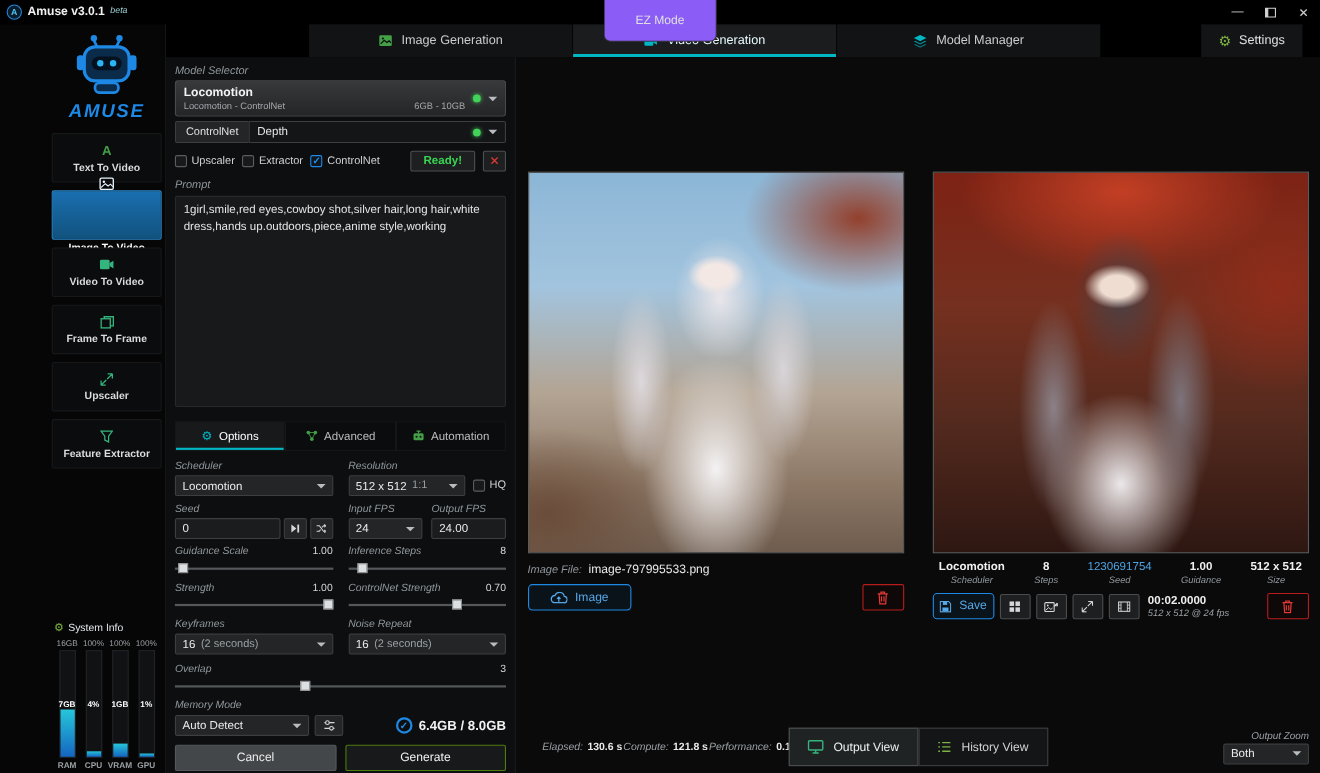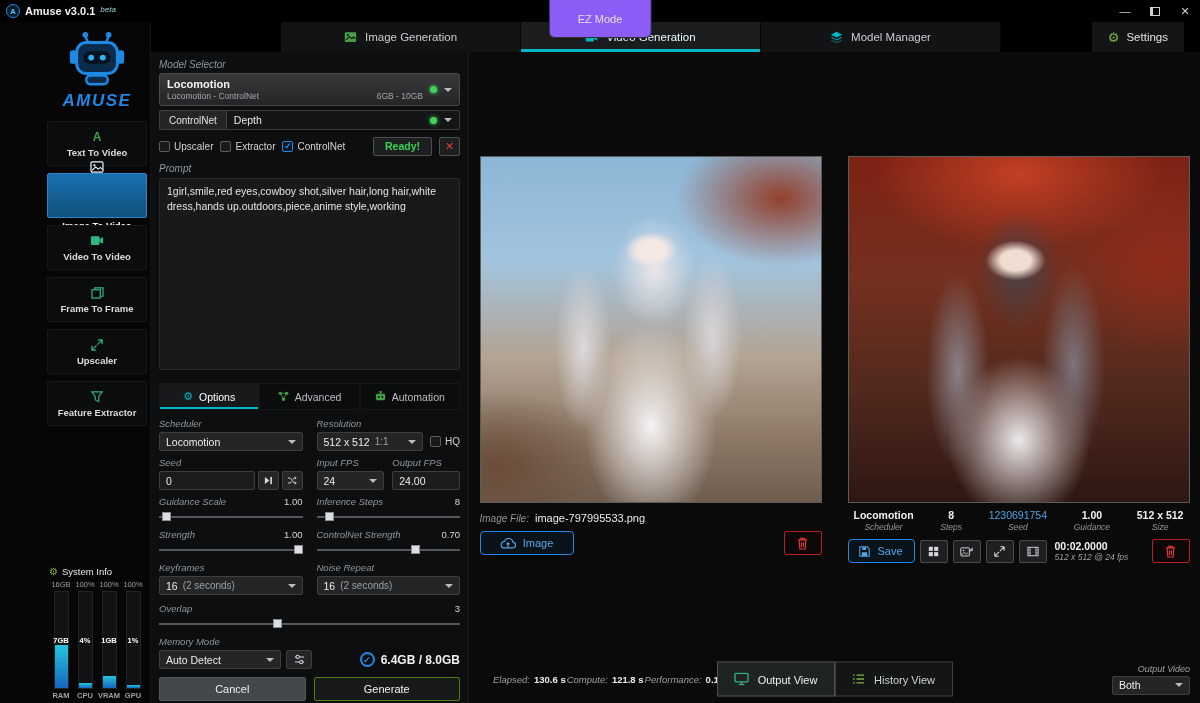--- a/index.html
+++ b/index.html
@@ -140,21 +140,21 @@
       radial-gradient(ellipse 170px 90px at 50% 5%, #c23f24 0%, rgba(194,63,36,0) 85%),
       radial-gradient(ellipse 120px 120px at 92% 30%, #8f2c1a 0%, rgba(143,44,26,0) 80%),
       linear-gradient(180deg,#7e2214 0%,#75301f 35%,#542a1e 65%,#2e1712 100%); }
   .file-row { margin-top:9px; display:flex; align-items:baseline; gap:6px; }
   .file-label { font-size:10px; font-style:italic; color:#8f969b; }
   .file-value { font-size:11px; color:#eaeaea; }
   .card-controls { margin-top:7px; display:flex; align-items:center; gap:5px; }
   .btn-blue { height:24px; border:1px solid #1e88e5; border-radius:4px; color:#55a7e8; background:rgba(30,136,229,0.07);
     display:flex; align-items:center; justify-content:center; gap:7px; font-size:11px; cursor:pointer; }
   .btn-image { width:94px; }
-  .btn-save { width:67px; }
+  .btn-save { width:56px; }
   .btn-trash { margin-left:auto; width:38px; height:24px; border:1px solid #b71c1c; border-radius:2px;
     display:flex; align-items:center; justify-content:center; background:rgba(20,4,4,0.4); cursor:pointer; }
   .icon-btn { width:28px; height:23px; background:#1d1f21; border:1px solid #4a4d50; border-radius:2px; color:#d5d8db;
     display:flex; align-items:center; justify-content:center; cursor:pointer; }
   .info-row { margin-top:6px; display:flex; justify-content:space-between; padding:0 6px; }
   .info-col { display:flex; flex-direction:column; align-items:center; gap:1px; }
   .info-val { font-size:10.5px; font-weight:bold; color:#f0f0f0; }
   .info-val.seed { color:#4fa3e3; font-weight:normal; }
   .info-lbl { font-size:8.5px; font-style:italic; color:#8f969b; }
   .time-block { margin-left:3px; display:flex; flex-direction:column; line-height:1.2; }
@@ -740,21 +740,21 @@
               <div class="view-btn">
                 <span class="vb-ic-list">
                   <svg width="13" height="11" viewBox="0 0 16 14">
                       <path d="M1 2 h2 M5.5 2 h9.5 M1 7 h2 M5.5 7 h9.5 M1 12 h2 M5.5 12 h9.5" stroke="currentColor" stroke-width="1.6"></path>
                     </svg>
                 </span>
                 <span>History View</span>
               </div>
             </div>
             <div class="zoom-block">
-              <span class="zoom-label">Output Video</span>
+              <span class="zoom-label">Output Zoom</span>
               <div class="dd zoom-dd">
                 <span class="grow">Both</span>
                 <span class="chev"></span>
               </div>
             </div>
           </div>
         </div>
 
       </div>
     </div>

